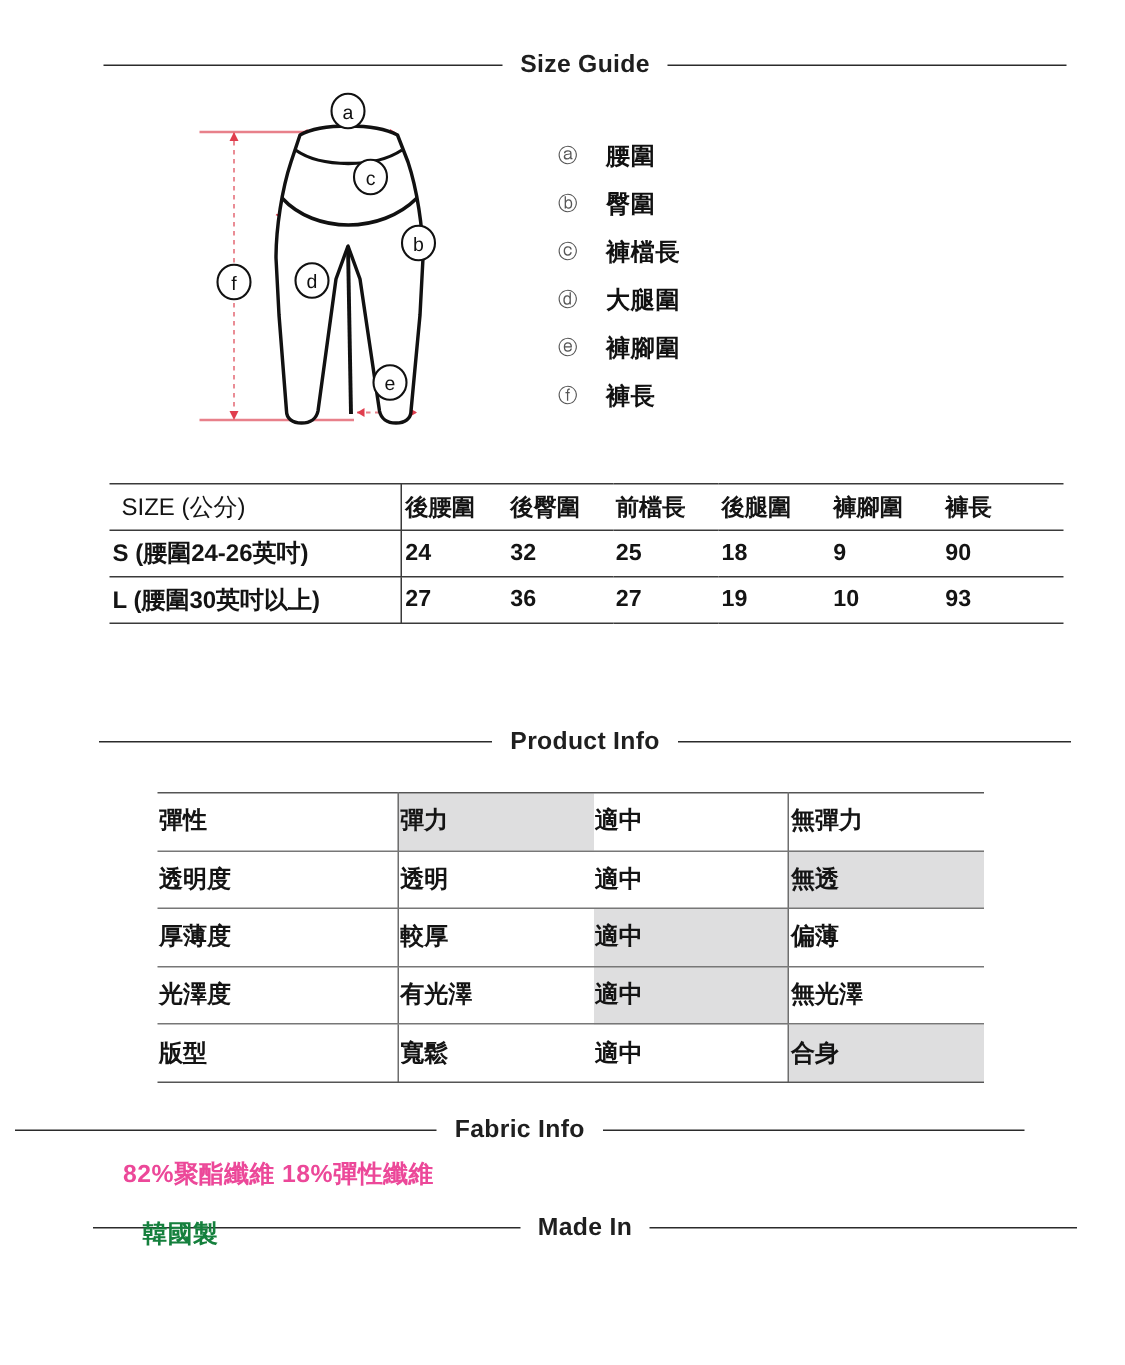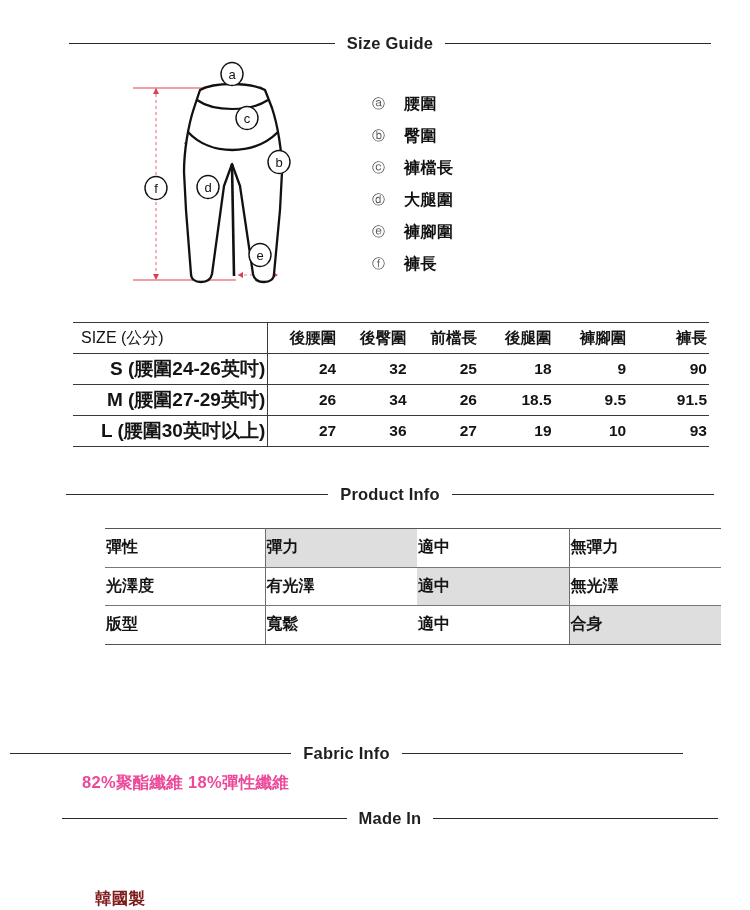--- a/index.html
+++ b/index.html
@@ -99,37 +99,37 @@
     table-layout: fixed;
     margin-left: 11px;
   }
   #size-table th, #size-table td {
     border-top: 1.4px solid #3a3a3a;
     border-bottom: 1.4px solid #3a3a3a;
     height: 31px;
     padding: 0 2px;
     font-size: 15.5px;
     font-weight: 700;
-    text-align: right;
+    text-align: left;
     vertical-align: middle;
     color: #141414;
   }
   #size-table th.sz-head-label,
   #size-table td.sz-row-label {
     border-right: 1.4px solid #3a3a3a;
   }
   #size-table th.sz-head-label {
     text-align: left;
     padding-left: 8px;
     font-weight: 400;
     font-size: 16px;
   }
   #size-table td.sz-row-label {
     font-weight: 700;
-    font-size: 19px;
+    font-size: 16px;
   }
   #size-table thead th { border-top: 1.4px solid #3a3a3a; }
   .c-label { width: 188px; }
   .c-n     { width: 68px; }
   .c-nw    { width: 72px; }
   .c-last  { width: 78px; }
 
   
   #product-table {
     position: absolute;
@@ -145,42 +145,42 @@
     font-size: 16px;
     font-weight: 700;
     color: #141414;
     border-top: 1.3px solid #777;
     border-bottom: 1.3px solid #777;
   }
   #product-table td.attr {
     border-right: 1.3px solid #6e6e6e;
     width: 160px;
   }
-  #product-table td.opt { width: 152px; margin-left: 16px; }
+  #product-table td.opt { width: 130px; margin-left: 16px; }
   #product-table td.opt.sep { border-right: 1.3px solid #6e6e6e; }
   #product-table td.hl { background: #dededf; }
   #product-table tr:first-child td { border-top: 1.6px solid #555; }
   #product-table tr:last-child td  { border-bottom: 1.6px solid #555; }
 
   
   #fabric-text {
     position: absolute;
     left: 82px; top: 772px;
     font-size: 16.5px;
     font-weight: 700;
     letter-spacing: .3px;
     color: #ec4899;
   }
   #made-text {
     position: absolute;
-    left: 95px; top: 888px;
+    left: 95px; top: 812px;
     font-size: 16.5px;
     font-weight: 700;
     letter-spacing: .3px;
-    color: #7f1d1d;
+    color: #15803d;
   }
 </style>
 </head>
 <body>
 
 <div class="section-head" id="sec-size">
   <span class="rule left"></span>
   <span class="st">Size Guide</span>
   <span class="rule right"></span>
 </div>
@@ -331,29 +331,20 @@
     <tr>
       <td class="sz-row-label">S (腰圍24-26英吋)</td>
       <td>24</td>
       <td>32</td>
       <td>25</td>
       <td>18</td>
       <td>9</td>
       <td>90</td>
     </tr>
     <tr>
-      <td class="sz-row-label">M (腰圍27-29英吋)</td>
-      <td>26</td>
-      <td>34</td>
-      <td>26</td>
-      <td>18.5</td>
-      <td>9.5</td>
-      <td>91.5</td>
-    </tr>
-    <tr>
       <td class="sz-row-label">L (腰圍30英吋以上)</td>
       <td>27</td>
       <td>36</td>
       <td>27</td>
       <td>19</td>
       <td>10</td>
       <td>93</td>
     </tr>
   </tbody>
 </table>
@@ -366,20 +357,32 @@
 
 <table id="product-table">
   <tbody>
     <tr>
       <td class="attr">彈性</td>
       <td class="opt hl">彈力</td>
       <td class="opt sep">適中</td>
       <td class="opt">無彈力</td>
     </tr>
     <tr>
+      <td class="attr">透明度</td>
+      <td class="opt">透明</td>
+      <td class="opt sep">適中</td>
+      <td class="opt hl">無透</td>
+    </tr>
+    <tr>
+      <td class="attr">厚薄度</td>
+      <td class="opt">較厚</td>
+      <td class="opt sep hl">適中</td>
+      <td class="opt">偏薄</td>
+    </tr>
+    <tr>
       <td class="attr">光澤度</td>
       <td class="opt">有光澤</td>
       <td class="opt sep hl">適中</td>
       <td class="opt">無光澤</td>
     </tr>
     <tr>
       <td class="attr">版型</td>
       <td class="opt">寬鬆</td>
       <td class="opt sep">適中</td>
       <td class="opt hl">合身</td>

